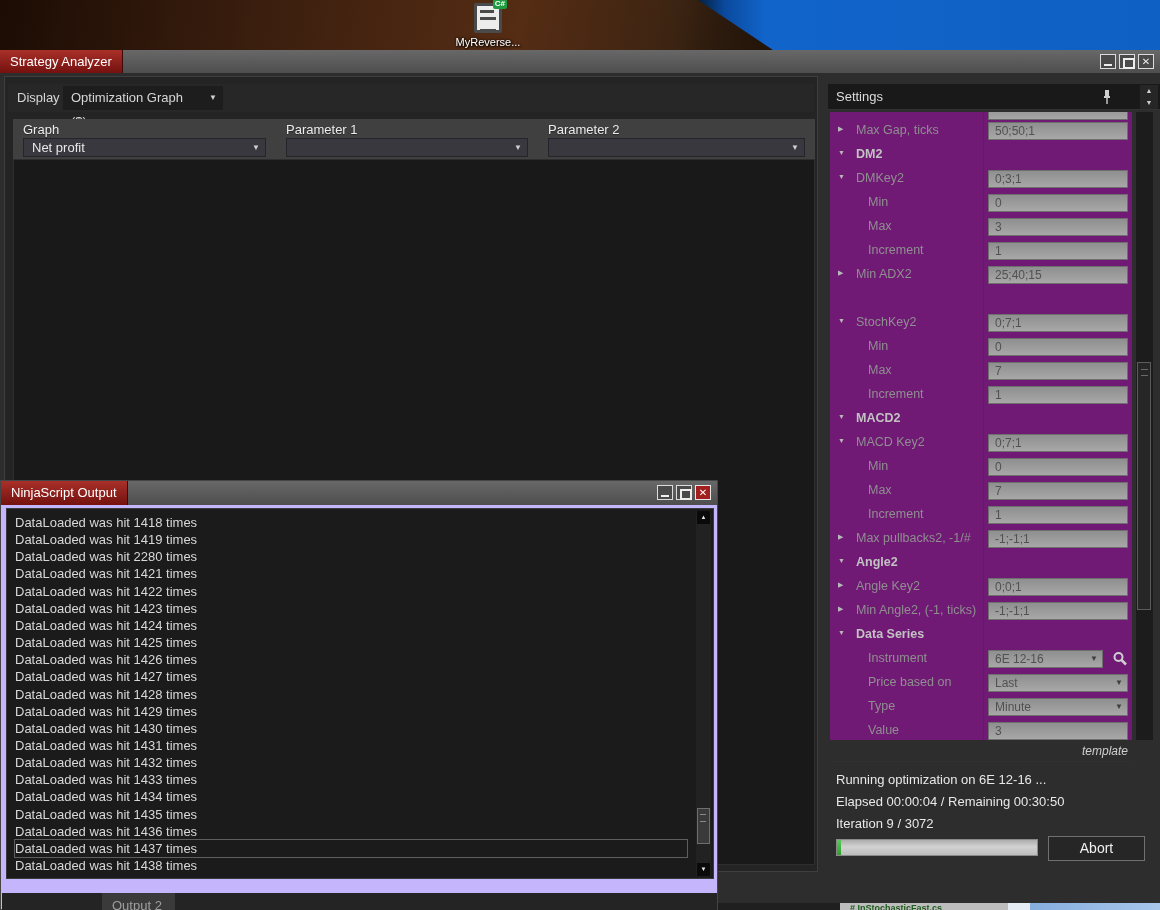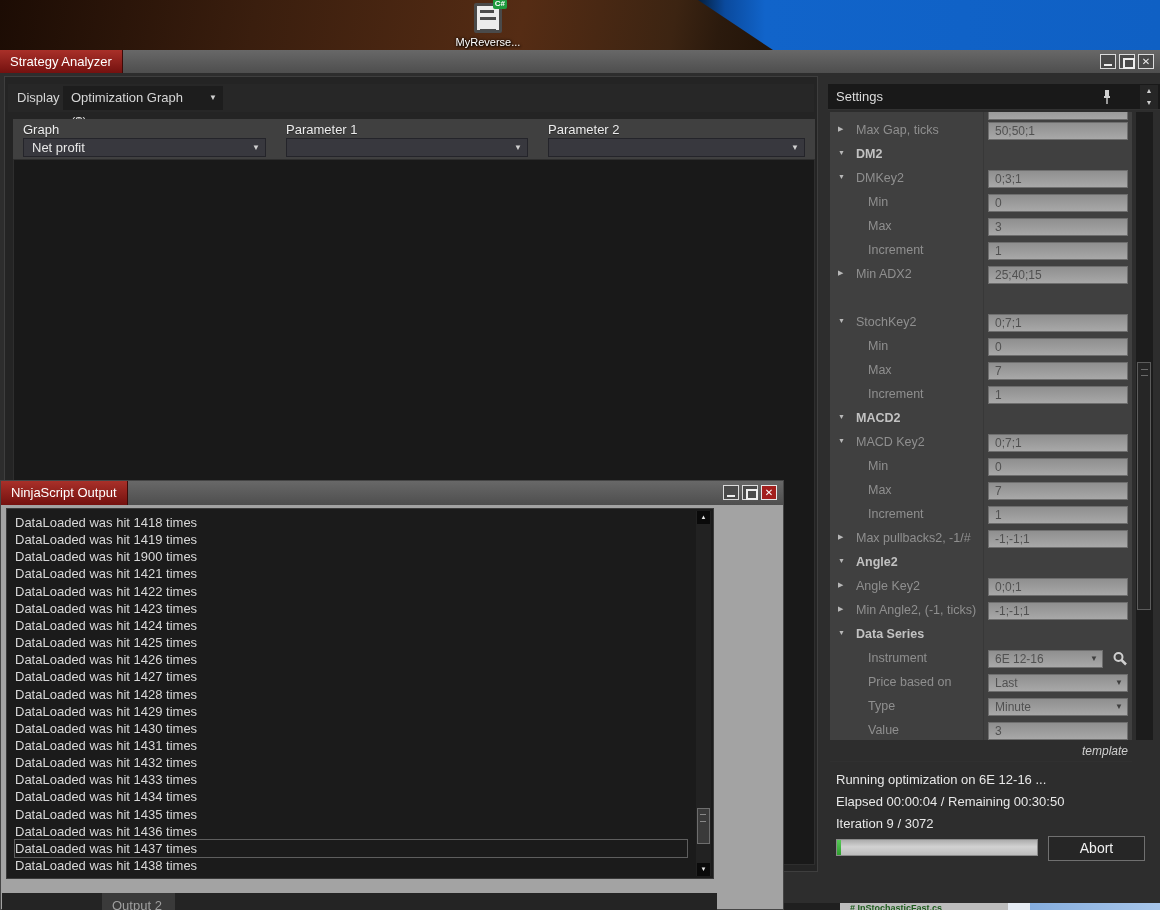--- a/index.html
+++ b/index.html
@@ -59,21 +59,21 @@
 
   
   .set-header { position:absolute; left:828px; top:34px; width:332px; height:26px;
     background:#191919; border-bottom:1px solid #323232; }
   .set-title { position:absolute; left:8px; top:5px; font-size:13px; color:#dcdcdc; }
   .pin-icon { position:absolute; right:46px; top:4px; width:14px; height:18px; cursor:pointer; }
   .spin-col { position:absolute; right:2px; top:1px; width:18px; height:24px; background:#262626; }
   .spin { display:block; width:18px; height:12px; font-size:7px; line-height:12px; text-align:center;
     color:#cfcfcf; cursor:pointer; }
   .set-viewport { position:absolute; left:830px; top:62px; width:302px; height:628px;
-    background:#404040; overflow:hidden; }
+    background:#701a75; overflow:hidden; }
   .vsep { position:absolute; left:153px; top:0; bottom:0; width:1px; background:#383838; }
   .cutbox { position:absolute; left:158px; top:-10px; width:140px; height:18px;
     background:linear-gradient(#8b8b8b,#a6a6a6); border:1px solid #6b6b6b; }
   .prow { position:absolute; left:0; width:302px; height:24px; }
   .arr { position:absolute; left:8px; top:5px; font-size:7px; color:#b8b8b8; cursor:pointer; }
   .plabel { position:absolute; top:3px; font-size:12.5px; color:#8f8f8f; white-space:nowrap;
     max-width:122px; overflow:hidden; }
   .plabel.lvl1 { left:26px; }
   .plabel.lvl2 { left:38px; }
   .prow.group .plabel { color:#c2c2c2; font-weight:bold; }
@@ -95,22 +95,22 @@
   .status-line { position:absolute; left:836px; font-size:13px; color:#e8e8e8; white-space:nowrap; }
   .progress { position:absolute; left:836px; top:789px; width:202px; height:17px;
     border:1px solid #8a8a8a; background:linear-gradient(#adadad,#d2d2d2 45%,#bcbcbc); overflow:hidden; }
   .progress-fill { position:absolute; left:0; top:0; bottom:0; width:2%;
     background:linear-gradient(#57c957,#2f9e2f); }
   .abort-btn { position:absolute; left:1048px; top:786px; width:97px; height:25px;
     background:#262626; border:1px solid #707070; color:#f0f0f0; font-size:14px;
     text-align:center; line-height:23px; cursor:pointer; }
 
   
-  .ns-win { position:absolute; left:0; top:480px; width:784px; height:430px;
-    background:#a3a3a3; border:1px solid #454545; z-index:3; }
+  .ns-win { position:absolute; left:0; top:480px; width:718px; height:430px;
+    background:#c4b5fd; border:1px solid #454545; z-index:3; }
   .ns-win .titlebar { height:24px; }
   .ns-win .title-tab { height:24px; line-height:24px; }
   .ns-content { position:absolute; left:5px; top:27px; width:708px; height:371px;
     background:#1b1b1b; border:1px solid #3a3a3a; overflow:hidden; }
   .out-line { position:absolute; left:8px; height:17px; font-size:13px; color:#d8d8d8;
     line-height:17px; white-space:nowrap; cursor:default; }
   .out-line.focused { outline:1px solid #5e5e5e; width:672px; }
   .ns-scrollbar { position:absolute; right:2px; top:2px; width:15px; height:365px; background:#222; }
   .ns-sb-btn { position:absolute; left:1px; width:13px; height:13px; background:#0a0a0a;
     color:#e8e8e8; font-size:6px; text-align:center; line-height:13px; cursor:pointer; }
@@ -357,21 +357,21 @@
     </div>
     <div class="ns-content">
 
       <div class="ns-scrollbar">
         <div class="ns-sb-btn ns-sb-up">▲</div>
         <div class="ns-thumb"></div>
         <div class="ns-sb-btn ns-sb-down">▼</div>
       </div>
     <div class="out-line" style="top: 5px;">DataLoaded was hit 1418 times</div>
         <div class="out-line" style="top: 22.15px;">DataLoaded was hit 1419 times</div>
-        <div class="out-line" style="top: 39.3px;">DataLoaded was hit 1900 times</div>
+        <div class="out-line" style="top: 39.3px;">DataLoaded was hit 2280 times</div>
         <div class="out-line" style="top: 56.45px;">DataLoaded was hit 1421 times</div>
         <div class="out-line" style="top: 73.6px;">DataLoaded was hit 1422 times</div>
         <div class="out-line" style="top: 90.75px;">DataLoaded was hit 1423 times</div>
         <div class="out-line" style="top: 107.9px;">DataLoaded was hit 1424 times</div>
         <div class="out-line" style="top: 125.05px;">DataLoaded was hit 1425 times</div>
         <div class="out-line" style="top: 142.2px;">DataLoaded was hit 1426 times</div>
         <div class="out-line" style="top: 159.35px;">DataLoaded was hit 1427 times</div>
         <div class="out-line" style="top: 176.5px;">DataLoaded was hit 1428 times</div>
         <div class="out-line" style="top: 193.65px;">DataLoaded was hit 1429 times</div>
         <div class="out-line" style="top: 210.8px;">DataLoaded was hit 1430 times</div>

